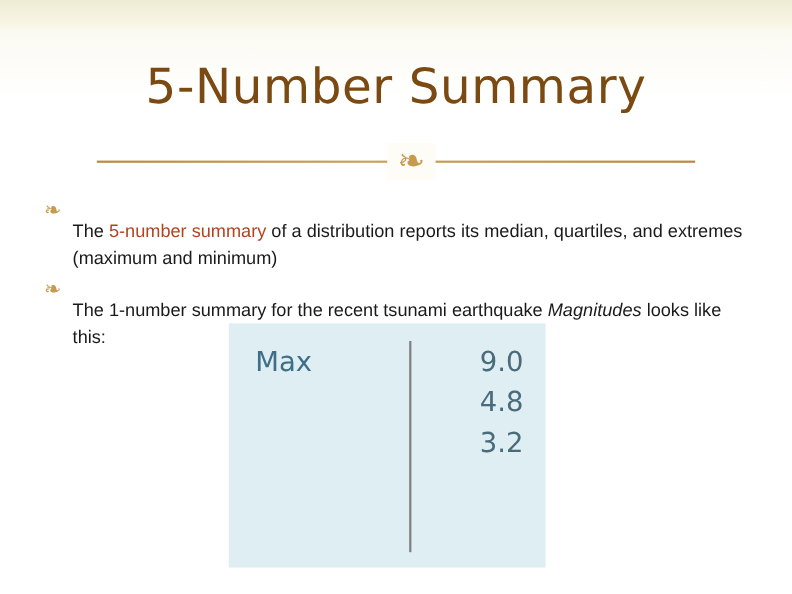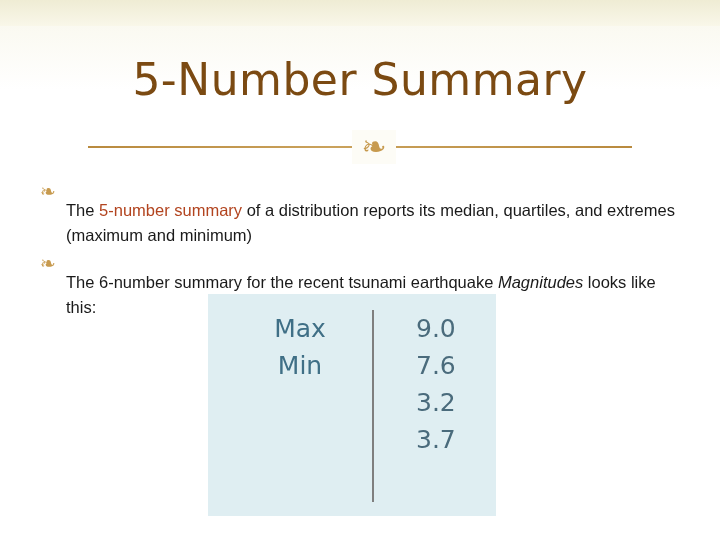--- a/index.html
+++ b/index.html
@@ -114,26 +114,26 @@
     width: 100%;
     height: 100%;
     display: flex;
     box-sizing: border-box;
     padding: 16px 0 14px 0;
   }
   .col-labels {
     flex: 0 0 160px;
     padding-left: 24px;
     box-sizing: border-box;
-    text-align: center;
   }
   .col-values {
     flex: 1 1 auto;
     padding-left: 48px;
     box-sizing: border-box;
+    text-align: center;
   }
   .divider {
     position: absolute;
     left: 164px;
     top: 16px;
     bottom: 14px;
     width: 2px;
     background: #7f7f7f;
   }
   .cell {
@@ -161,35 +161,33 @@
     <div class="bullet-row">
       <div class="bullet-mark">❧</div>
       <div class="bullet-text">
         <span>The </span><span class="hl">5-number summary</span><span> of a distribution reports its median, quartiles, and extremes (maximum and minimum)</span>
       </div>
     </div>
 
     <div class="bullet-row">
       <div class="bullet-mark">❧</div>
       <div class="bullet-text">
-        <span>The 6-number summary for the recent tsunami earthquake </span><span class="it">Magnitudes</span><span> looks like this:</span>
+        <span>The 1-number summary for the recent tsunami earthquake </span><span class="it">Magnitudes</span><span> looks like this:</span>
       </div>
     </div>
 
   </div>
 
   <div class="table-box">
     <div class="tbl">
       <div class="divider"></div>
       <div class="col-labels">
         <div class="cell">Max</div>
-        <div class="cell">Min</div>
       </div>
       <div class="col-values">
         <div class="cell value">9.0</div>
-        <div class="cell value">7.6</div>
+        <div class="cell value">4.8</div>
         <div class="cell value">3.2</div>
-        <div class="cell value">3.7</div>
       </div>
     </div>
   </div>
 
 </div>
 
 </body></html>

